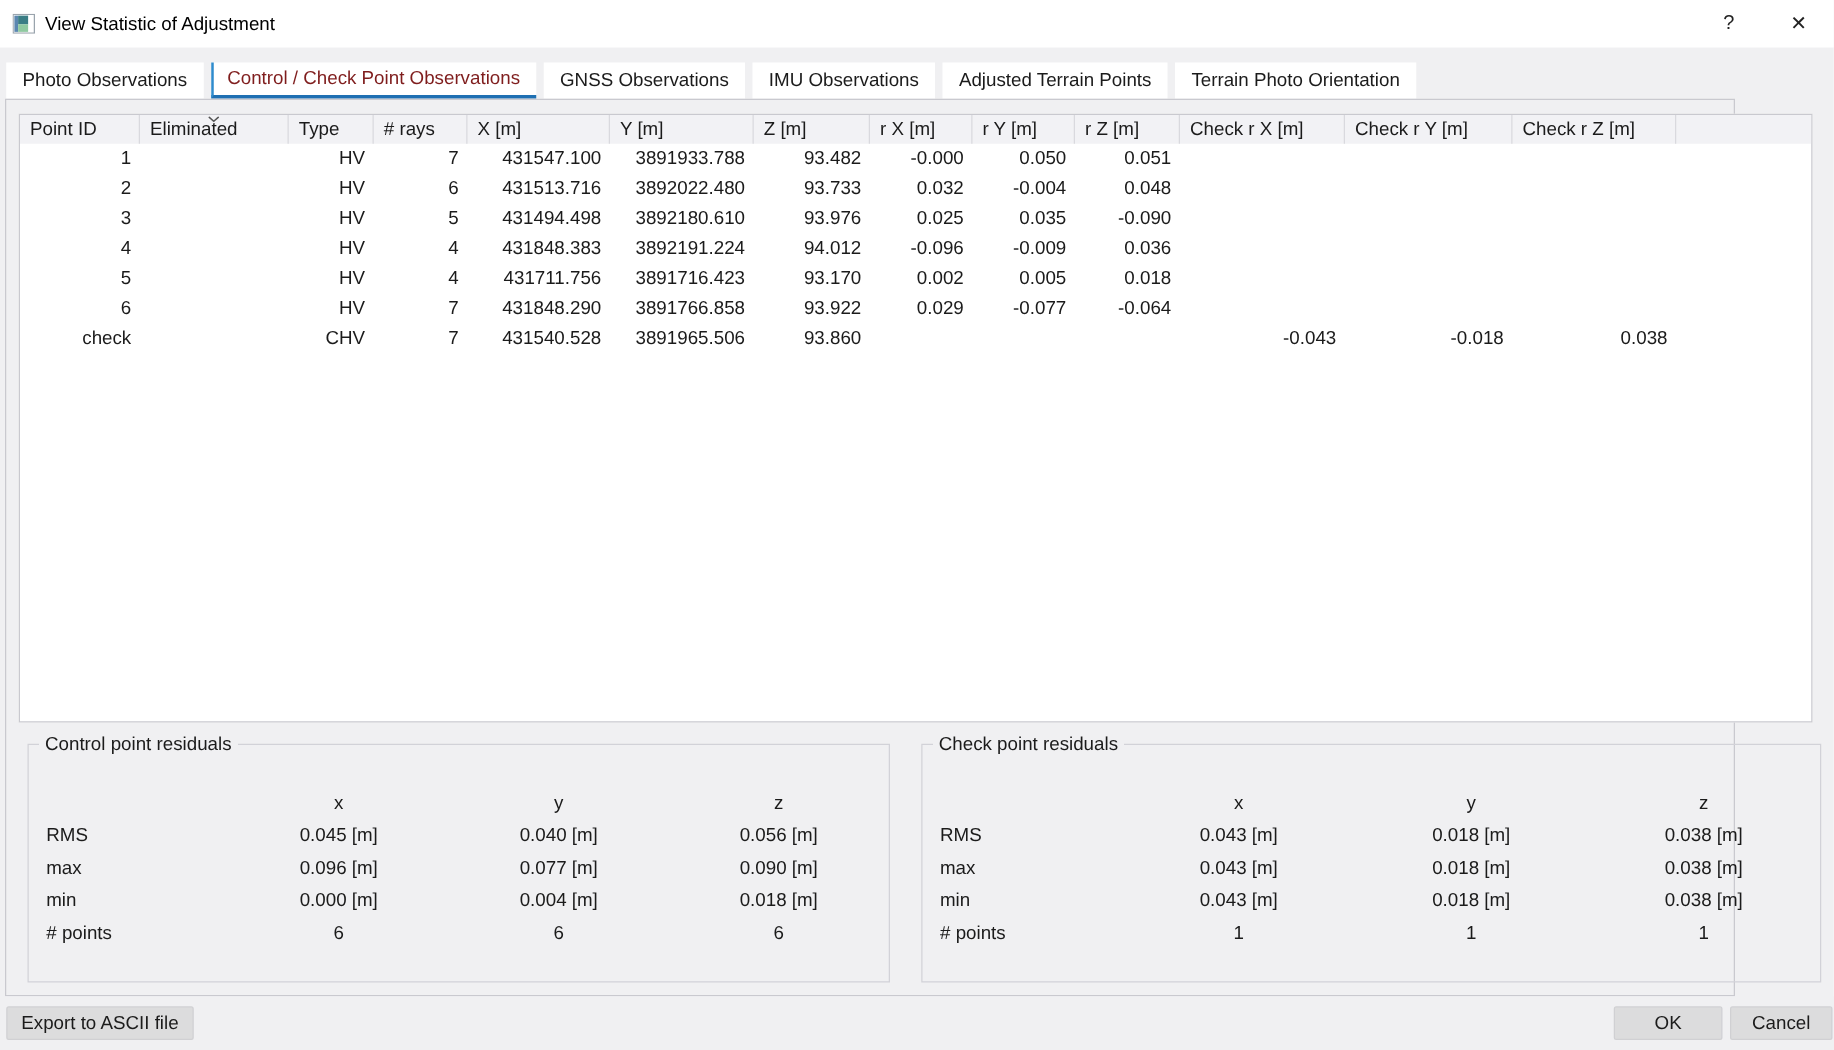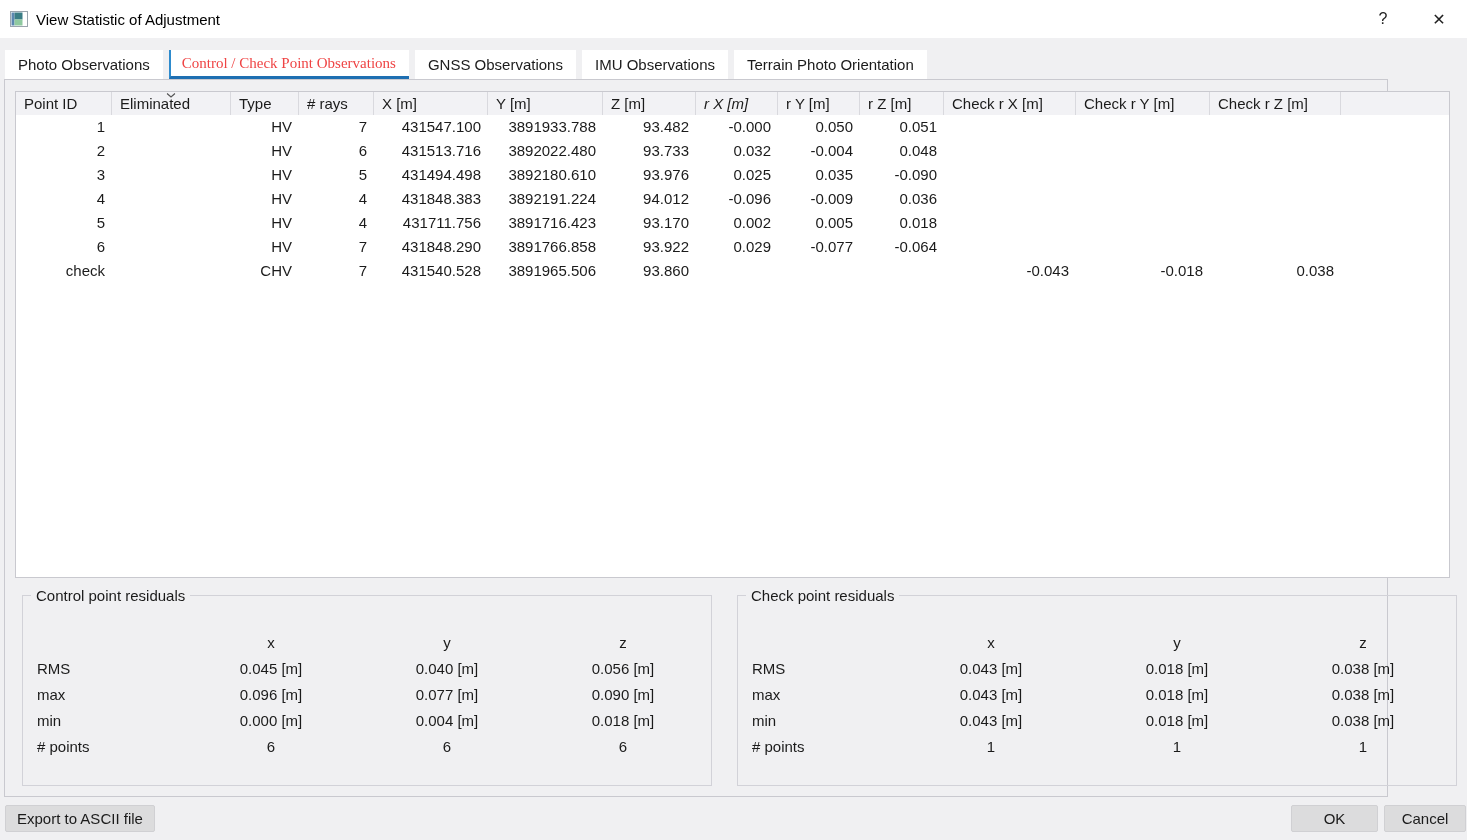--- a/index.html
+++ b/index.html
@@ -22,22 +22,22 @@
     font-size:16px; color:#222; background:transparent; border:none; cursor:default;
     font-family:inherit;
   }
   
   .tabbar { position:absolute; left:5px; top:50px; display:flex; gap:6px; }
   .tab {
     background:#ffffff; height:29px; line-height:29px; padding:0 13px;
     color:#1b1b1b; white-space:nowrap; cursor:default;
   }
   .tab.active {
-    color:#ef4444; border-bottom:3px solid #1e6fb2; border-left:2px solid #2e8bcd;
-    line-height:26px; padding-left:11px;font-family:Liberation Serif, serif;
+    color:#7f1d1d; border-bottom:3px solid #1e6fb2; border-left:2px solid #2e8bcd;
+    line-height:26px; padding-left:11px;
   }
   
   .pane {
     position:absolute; left:4px; top:79px; width:1384px; height:718px;
     border:1px solid #c9c9cf; background:#f0f0f2;
   }
   
   .obs-table {
     position:absolute; left:10px; top:11px; width:1435px; height:487px;
     background:#ffffff; border:1px solid #c9c9cf; overflow:hidden;
@@ -88,37 +88,38 @@
     <button class="tb-btn">?</button>
     <button class="tb-btn">✕</button>
   </div>
 </div>
 
 <div class="tabbar">
   <div class="tab">Photo Observations</div>
   <div class="tab active">Control / Check Point Observations</div>
   <div class="tab">GNSS Observations</div>
   <div class="tab">IMU Observations</div>
+  <div class="tab">Adjusted Terrain Points</div>
   <div class="tab">Terrain Photo Orientation</div>
 </div>
 
 <div class="pane">
 
   <div class="obs-table">
     <div class="obs-header">
         <div class="hcell" style="width: 96px;"><span>Point ID</span></div>
         <div class="hcell" style="width: 119px;"><span>Eliminated</span><span class="sort-ind"><svg width="9" height="5" viewBox="0 0 9 5">
               <path d="M0.5 0.5 L4.5 4 L8.5 0.5" fill="none" stroke="#555" stroke-width="1.2"></path>
             </svg></span></div>
         <div class="hcell" style="width: 68px;"><span>Type</span></div>
         <div class="hcell" style="width: 75px;"><span># rays</span></div>
         <div class="hcell" style="width: 114px;"><span>X [m]</span></div>
         <div class="hcell" style="width: 115px;"><span>Y [m]</span></div>
         <div class="hcell" style="width: 93px;"><span>Z [m]</span></div>
-        <div class="hcell" style="width: 82px; font-style: italic;"><span>r X [m]</span></div>
+        <div class="hcell" style="width: 82px;"><span>r X [m]</span></div>
         <div class="hcell" style="width: 82px;"><span>r Y [m]</span></div>
         <div class="hcell" style="width: 84px;"><span>r Z [m]</span></div>
         <div class="hcell" style="width: 132px;"><span>Check r X [m]</span></div>
         <div class="hcell" style="width: 134px;"><span>Check r Y [m]</span></div>
         <div class="hcell" style="width: 131px;"><span>Check r Z [m]</span></div>
         <div class="hcell filler"><span></span></div>
       </div>
     <div class="obs-body">
         <div class="trow">
           <div class="tcell" style="width: 96px;">1</div>

